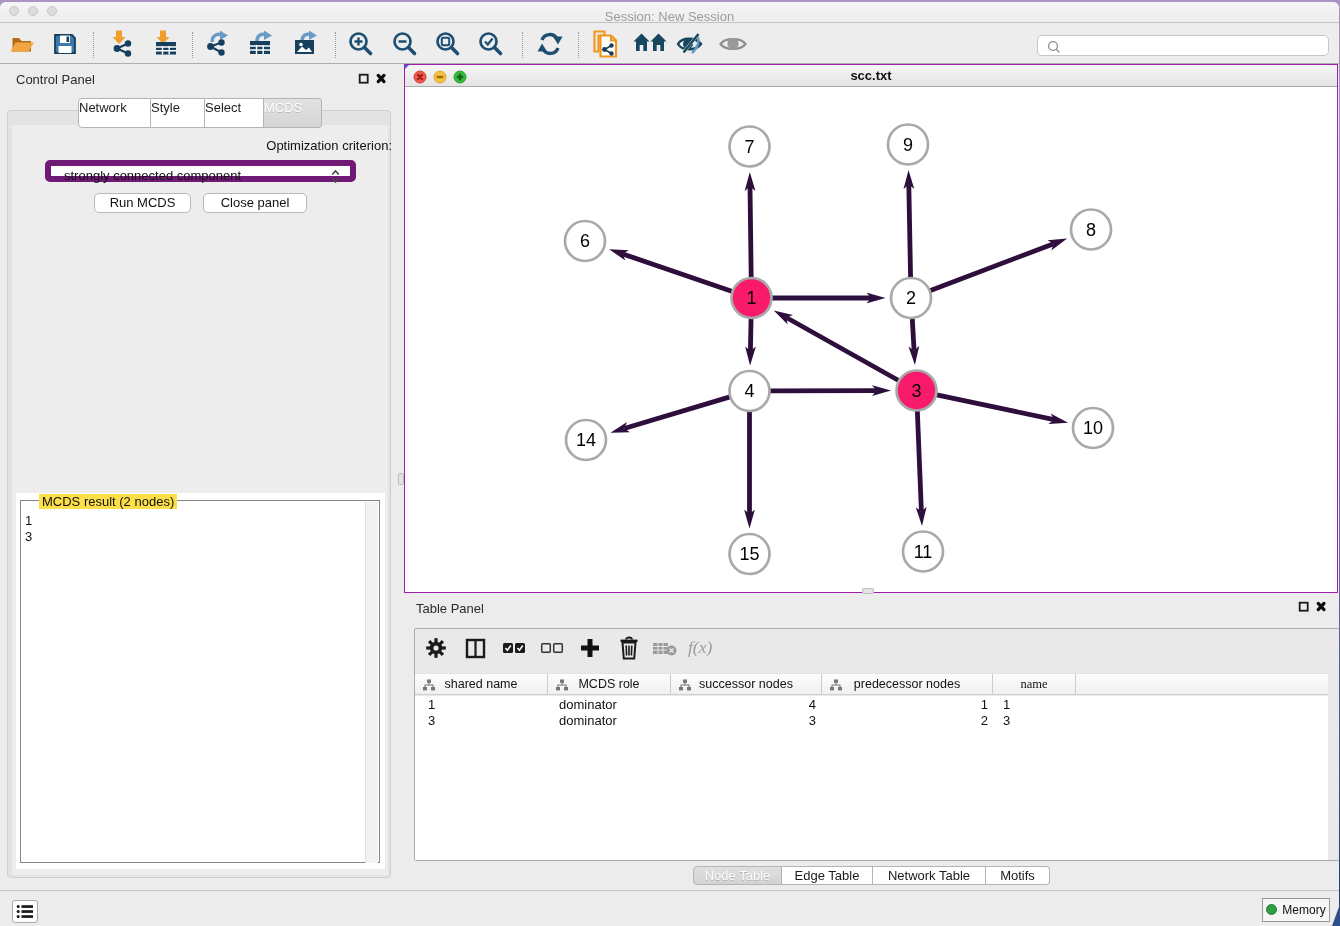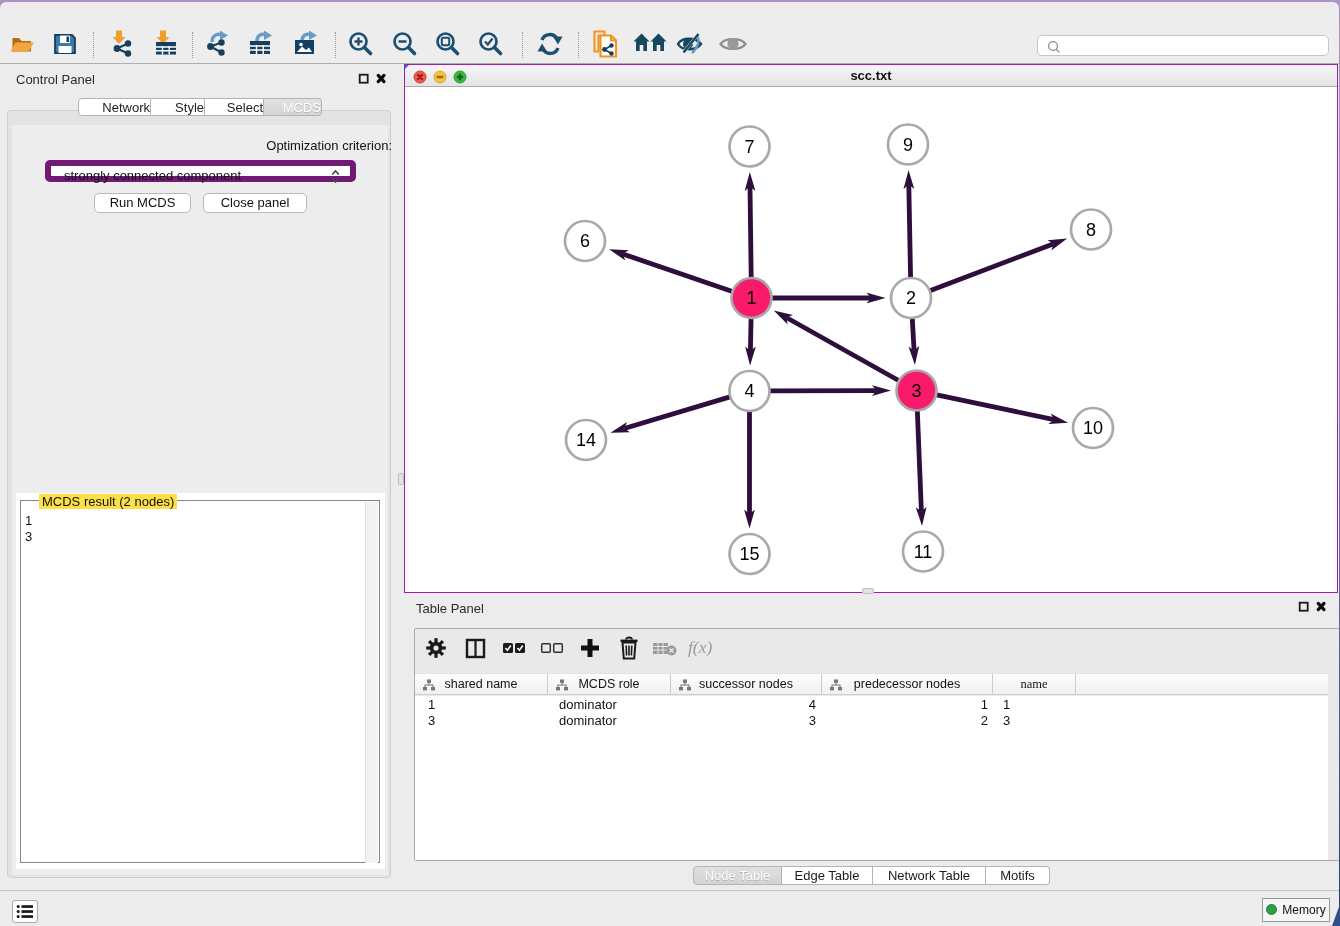--- a/index.html
+++ b/index.html
@@ -19,23 +19,23 @@
 #toolbar { position:absolute; left:0; top:22px; width:100%; height:40px;
   background:#ededed; border-bottom:1px solid #b0b0b0; }
 .sep { position:absolute; top:8px; height:26px; width:0;
   border-left:1px dotted #9a9a9a; }
 .ticon { position:absolute; }
 #search { position:absolute; left:1037px; top:11px; width:292px; height:21px;
   background:#fff; border:1px solid #c6c6c6; border-radius:5px; }
 
 #cp { position:absolute; left:0; top:62px; width:396px; height:826px; background:#ececec; }
 #cptitle { position:absolute; left:16px; top:8px; font-size:13px; color:#2b2b2b; }
-.tab { position:absolute; top:34px; height:18px; background:#fff;
+.tab { position:absolute; top:34px; height:30px; background:#fff;
   border:1px solid #b4b4b4; border-left:none; font-size:13px; color:#222;
-  text-align:right; line-height:18px; z-index:3; }
+  text-align:left; line-height:18px; z-index:3; }
 #tabpane { position:absolute; left:7px; top:46px; width:384px; height:768px;
   background:#e3e3e3; border:1px solid #cfcfcf; border-radius:4px; }
 #inner { position:absolute; left:4px; top:14px; width:376px; height:750px; background:#ededed; }
 #optlabel { position:absolute; left:0; top:27px; width:396px; text-align:center;
   font-size:13px; color:#111; }
 #dropdown { position:absolute; left:37px; top:49px; width:311px; height:22px;
   background:#fff; border:6px solid #701a75; border-radius:5px;
   font-size:13px; color:#111; line-height:20px; padding-left:13px; }
 .btn { position:absolute; top:82px; height:20px; background:#fff;
   border:1px solid #b9b9b9; border-radius:5px; font-size:13px; color:#111;
@@ -77,20 +77,26 @@
 #membtn { position:absolute; left:1262px; top:7px; width:68px; height:24px;
   background:#f6f6f6; border:1px solid #979797; font-size:12px; color:#111;
   text-align:center; line-height:22px; }
 svg { position:absolute; }
 .hico { position:absolute; top:5px; }
 </style>
 </head>
 <body>
 <div id="win">
 
+  <div id="titlebar">
+    <div class="tl" style="left:9px"></div>
+    <div class="tl" style="left:28px"></div>
+    <div class="tl" style="left:47px"></div>
+    <div id="wtitle">Session: New Session</div>
+  </div>
 
   <div id="toolbar">
     <div class="sep" style="left:93px"></div>
     <div class="sep" style="left:192px"></div>
     <div class="sep" style="left:335px"></div>
     <div class="sep" style="left:522px"></div>
     <div class="sep" style="left:578px"></div>
     <div id="icons">
 
       <svg class="ticon" style="left:8px;top:6px" width="28" height="28" viewBox="0 0 28 28">

